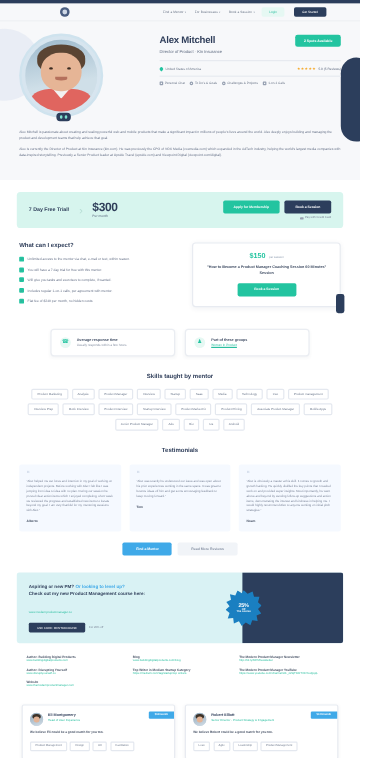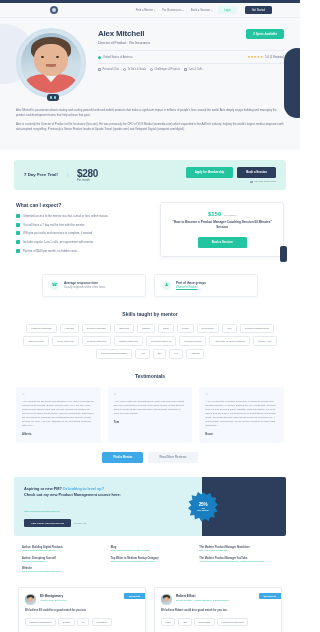--- a/index.html
+++ b/index.html
@@ -85,21 +85,21 @@
   .face-body { position:absolute; left:8%; top:68%; width:84%; height:40%; border-radius:36% 36% 0 0; background:#e0655f; }
   .face-collar { position:absolute; left:36%; top:66%; width:28%; height:16%; background:#f2f2f2; clip-path: polygon(0 0,100% 0,50% 100%); }
   .av-badge {
     width: 12px; height: 7px; border-radius: 3px;
     background: #2c3e5c; margin: -4px auto 0 auto;
     position: relative; z-index: 3;
     display:flex; align-items:center; justify-content:center; gap:1.5px;
   }
   .av-badge i { width:2.6px; height:2.6px; border-radius:50%; background:#7fe3cf; display:block; }
 
-  .hero-main { flex: 1; padding-top: 3px; min-width:0; }
+  .hero-main { flex: 1; padding-top: 3px; min-width:0;margin-left:35px; }
   .name-row { display: flex; align-items: flex-start; justify-content: space-between; }
   .mentor-name {
     font-size: 8px; font-weight: bold; color: #2f3e5a; letter-spacing: -.2px;
   }
   .spots-badge {
     background: #23c4a0; color: #fff; font-size: 2.9px; font-weight: bold;
     padding: 3px 7px; border-radius: 2px; white-space: nowrap;
   }
   .mentor-role { font-size: 3.4px; color: #5f6b80; margin-top: 2px; }
   .meta-row {
@@ -364,21 +364,21 @@
     <div class="bio">
       <p>Alex Mitchell is passionate about creating and scaling powerful web and mobile products that make a significant impact in millions of people's lives around the world. Alex deeply enjoys building and managing the product and development teams that help achieve that goal.</p>
       <p>Alex is currently the Director of Product at Kin Insurance (kin.com). He was previously the CPO of VOX Media (voxmedia.com) which expanded in the AdTech industry, helping the world's largest media companies with data-inspired storytelling. Previously a Senior Product leader at Upside Travel (upside.com) and Viewpoint Digital (viewpoint.com/digital).</p>
     </div>
   </div>
 
   <div class="trial">
     <div class="trial-label">7 Day Free Trial!</div>
     <div class="chev">›</div>
     <div class="price-block">
-      <div class="price">$280</div>
+      <div class="price">$300</div>
       <div class="price-sub">Per month</div>
     </div>
     <div class="trial-actions">
       <div class="btn-row">
         <div class="btn teal">Apply for Membership</div>
         <div class="btn navy">Book a Session</div>
       </div>
       <div class="pay-note">
         <span class="cc"></span>
         <span>Pay with Credit Card</span>

